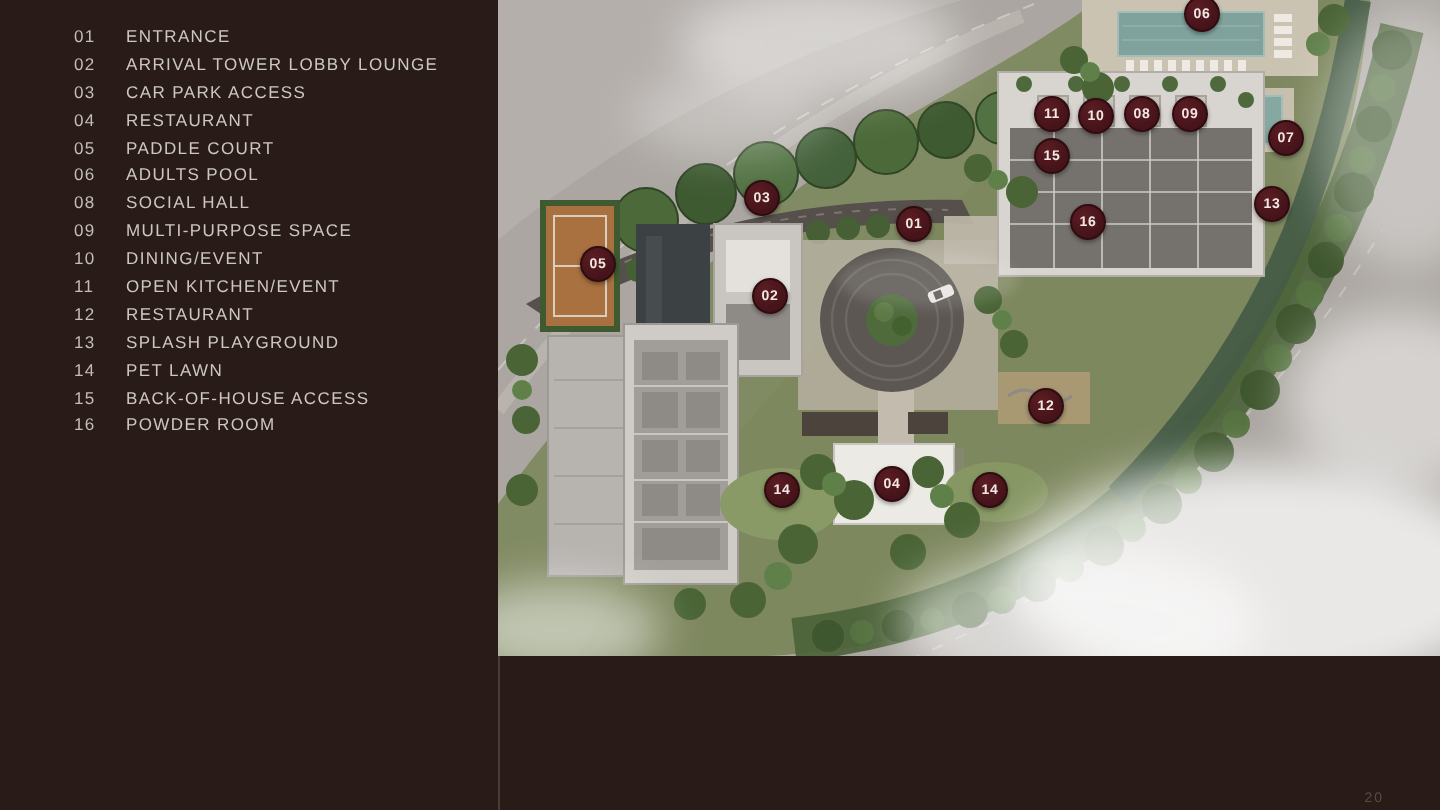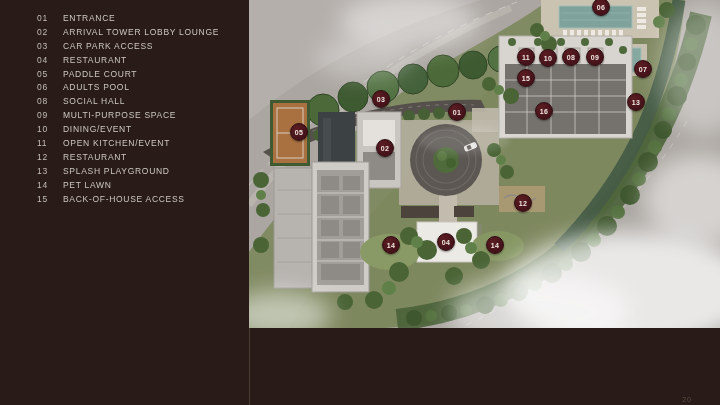--- a/index.html
+++ b/index.html
@@ -72,20 +72,21 @@
       <div class="legend-row"><span class="num">05</span><span class="lbl">PADDLE COURT</span></div>
       <div class="legend-row"><span class="num">06</span><span class="lbl">ADULTS POOL</span></div>
       <div class="legend-row"><span class="num">08</span><span class="lbl">SOCIAL HALL</span></div>
       <div class="legend-row"><span class="num">09</span><span class="lbl">MULTI-PURPOSE SPACE</span></div>
       <div class="legend-row"><span class="num">10</span><span class="lbl">DINING/EVENT</span></div>
       <div class="legend-row"><span class="num">11</span><span class="lbl">OPEN KITCHEN/EVENT</span></div>
       <div class="legend-row"><span class="num">12</span><span class="lbl">RESTAURANT</span></div>
       <div class="legend-row"><span class="num">13</span><span class="lbl">SPLASH PLAYGROUND</span></div>
       <div class="legend-row"><span class="num">14</span><span class="lbl">PET LAWN</span></div>
       <div class="legend-row"><span class="num">15</span><span class="lbl">BACK-OF-HOUSE ACCESS</span></div>
+      <div class="legend-row"><span class="num">16</span><span class="lbl">POWDER ROOM</span></div>
     </div>
   </aside>
 
   <div class="plan-wrap">
     <svg width="471" height="328" viewBox="0 0 471 328">
       <defs>
         <filter id="fog" x="-60%" y="-60%" width="220%" height="220%">
             <feGaussianBlur stdDeviation="11"></feGaussianBlur>
           </filter>
         <filter id="soft" x="-40%" y="-40%" width="180%" height="180%">

